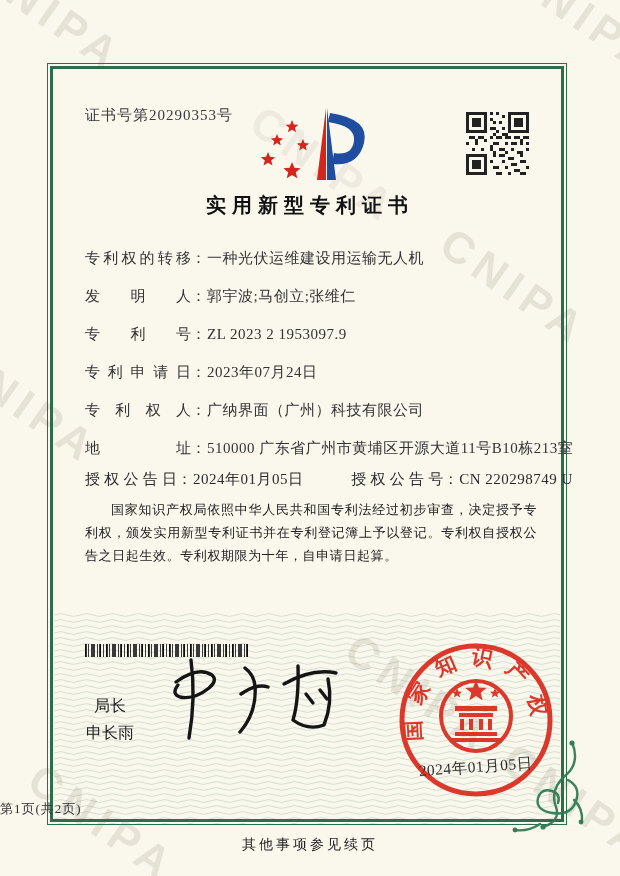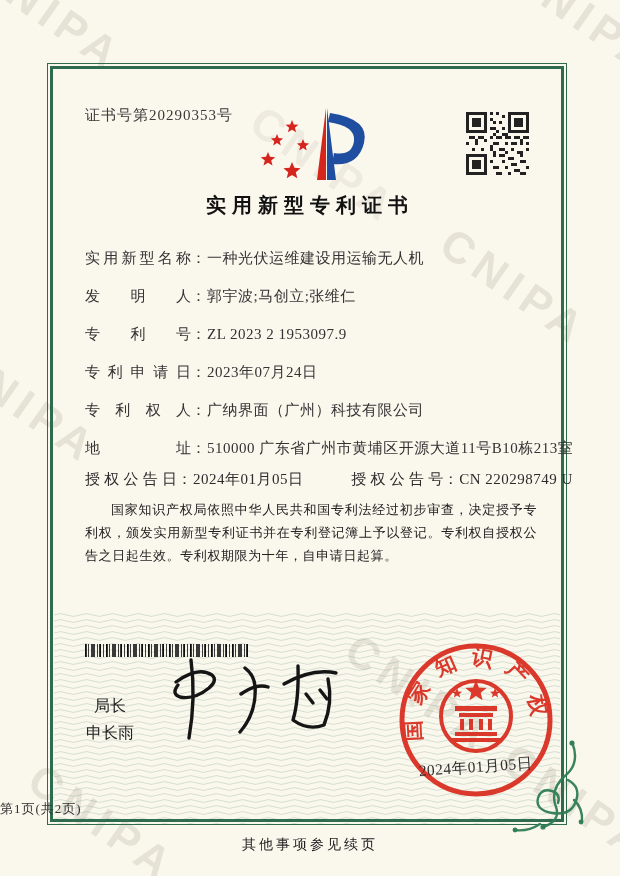--- a/index.html
+++ b/index.html
@@ -192,21 +192,21 @@
         <rect x="14" y="20" width="1" height="1"></rect>
         <rect x="18" y="20" width="2" height="1"></rect>
       <rect x="20" y="18" width="1" height="1"></rect>
     </g>
   </svg>
 
   <div class="title">实用新型专利证书</div>
 
   <div class="fields">
     <div class="frow">
-      <span class="flabel">实用新型名称</span><span class="colon">：</span><span class="fval">一种光伏运维建设用运输无人机</span>
+      <span class="flabel">专利权的转移</span><span class="colon">：</span><span class="fval">一种光伏运维建设用运输无人机</span>
     </div>
     <div class="frow">
       <span class="flabel">发明人</span><span class="colon">：</span><span class="fval">郭宇波;马创立;张维仁</span>
     </div>
     <div class="frow">
       <span class="flabel">专利号</span><span class="colon">：</span><span class="fval">ZL 2023 2 1953097.9</span>
     </div>
     <div class="frow">
       <span class="flabel">专利申请日</span><span class="colon">：</span><span class="fval">2023年07月24日</span>
     </div>

